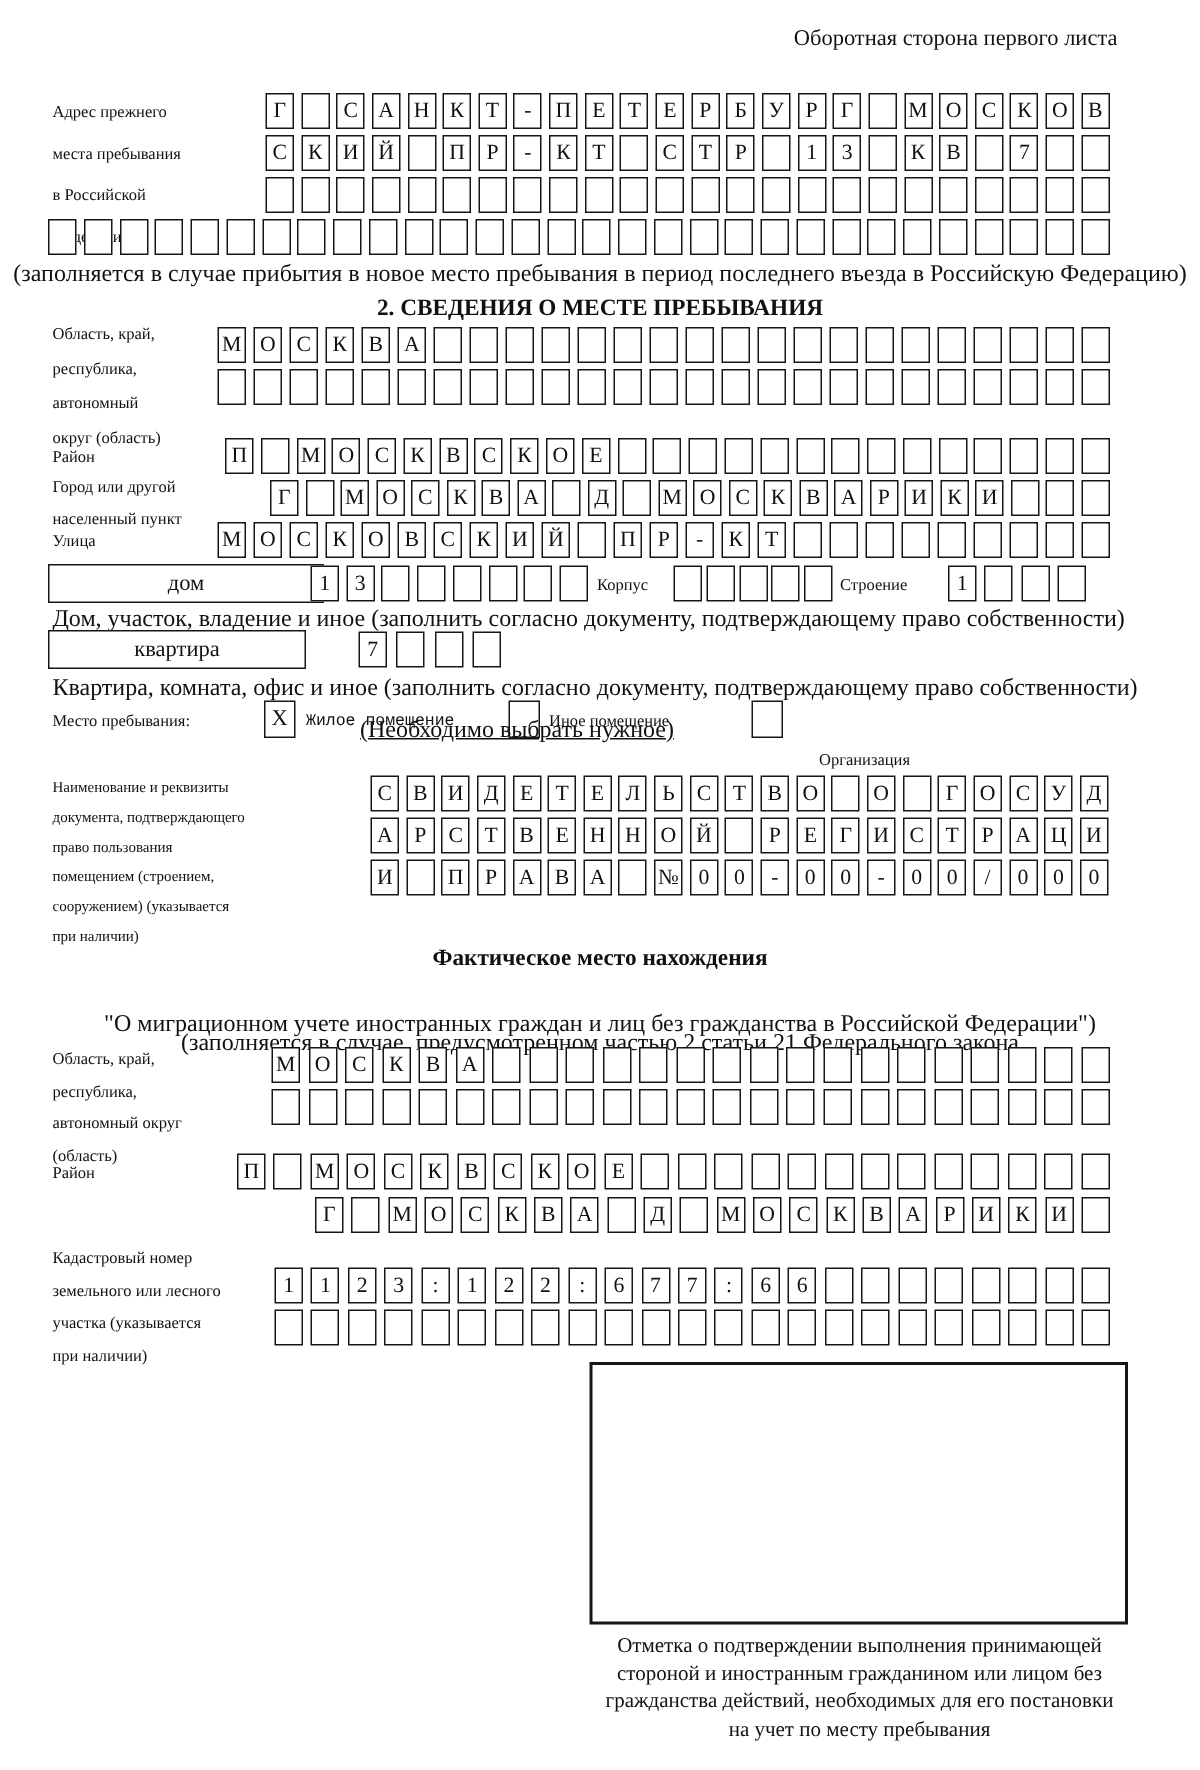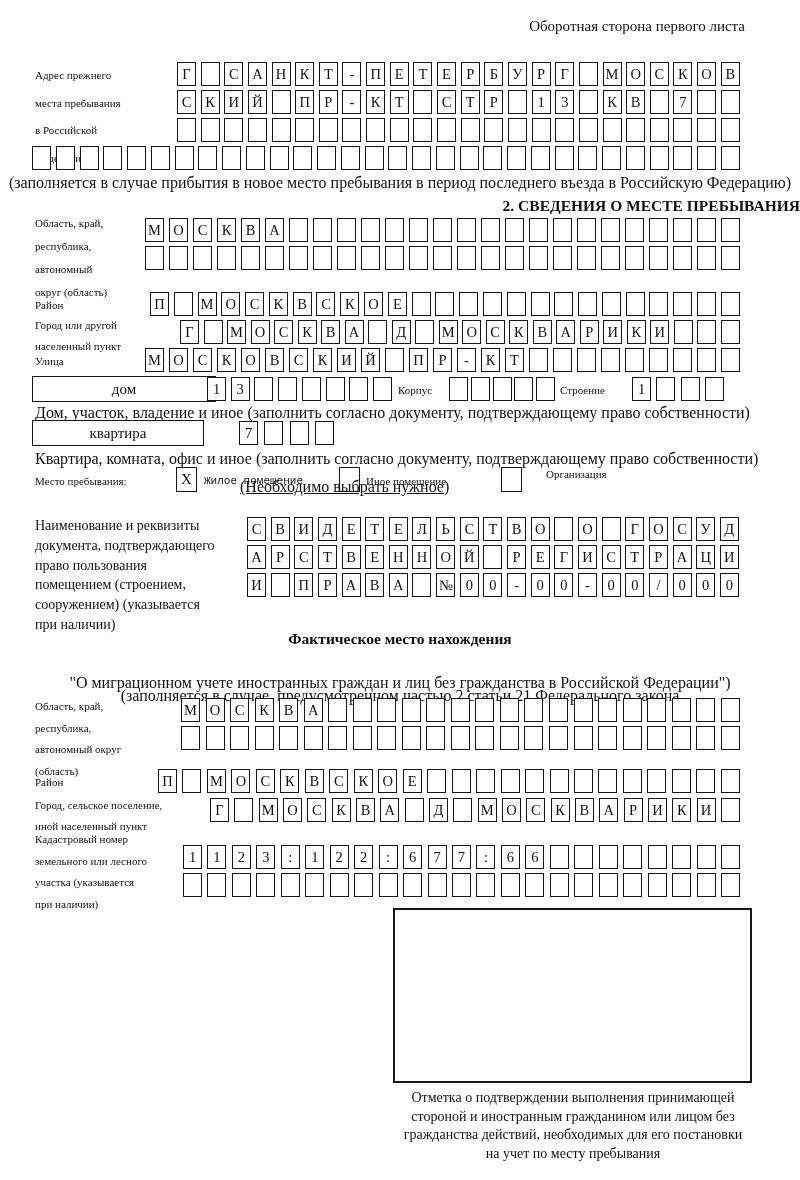--- a/index.html
+++ b/index.html
@@ -11,21 +11,21 @@
   .cell{flex:none;width:19px;height:24px;border:1.6px solid #161616;box-sizing:border-box;
         display:flex;align-items:center;justify-content:center;font-size:14.5px;background:#fff;}
   .chk{position:absolute;width:21px;height:25px;border:1.6px solid #161616;box-sizing:border-box;
        display:flex;align-items:center;justify-content:center;font-size:15px;}
   .labelbox{position:absolute;border:1.6px solid #161616;box-sizing:border-box;
             display:flex;align-items:center;justify-content:center;font-size:15px;background:#fff;}
   .caption{position:absolute;font-size:16px;white-space:nowrap;}
   .center{left:0;width:800px;text-align:center;}
   .h{position:absolute;font-weight:bold;font-size:15.5px;}
   .note-right{position:absolute;top:18px;right:55px;font-size:15px;}
-  .tight{line-height:19.8px;font-size:14px;}
+  .tight{line-height:19.8px;font-size:10px;}
   .mid{line-height:21.5px;}
   .stampbox{position:absolute;left:393px;top:908px;width:359px;height:175px;
             border:2px solid #161616;box-sizing:border-box;background:#fff;}
   .stampcap{position:absolute;left:365px;top:1089px;width:416px;text-align:center;
             font-size:14px;line-height:18.5px;}
 </style>
 </head>
 <body>
 
 <div class="page">
@@ -143,21 +143,21 @@
       <span class="cell"></span>
       <span class="cell"></span>
       <span class="cell"></span>
       <span class="cell"></span>
       <span class="cell"></span>
       <span class="cell"></span>
       <span class="cell"></span>
     </div>
   <div class="caption center" style="top:174px;">(заполняется в случае прибытия в новое место пребывания в период последнего въезда в Российскую Федерацию)</div>
 
-  <div class="h center" style="top:197px;text-align:right;">2. СВЕДЕНИЯ О МЕСТЕ ПРЕБЫВАНИЯ</div>
+  <div class="h center" style="top:197px;">2. СВЕДЕНИЯ О МЕСТЕ ПРЕБЫВАНИЯ</div>
 
   <div class="lbl" style="left:35px;top:212px;">
     <div>Область, край,</div>
     <div>республика,</div>
     <div>автономный</div>
     <div>округ (область)</div>
   </div>
   <div class="row" style="left:145px;top:218px;width:595px;">
       <span class="cell">М</span>
       <span class="cell">О</span>
@@ -338,21 +338,21 @@
       <span class="cell"></span>
     </div>
   <div class="caption" style="left:35px;top:450px;">Квартира, комната, офис и иное (заполнить согласно документу, подтверждающему право собственности)</div>
 
   <div class="lbl" style="left:35px;top:470px;">Место пребывания:</div>
   <div class="chk" style="left:176px;top:467px;">X</div>
   <div class="lbl" style="left:204px;top:470px;font-family:Liberation Mono, monospace;">Жилое помещение</div>
   <div class="chk" style="left:339px;top:467px;"></div>
   <div class="lbl" style="left:366px;top:470px;">Иное помещение</div>
   <div class="chk" style="left:501px;top:467px;"></div>
-  <div class="lbl" style="left:546px;top:463px;">Организация</div>
+  <div class="lbl" style="left:546px;top:496px;">Организация</div>
   <div class="caption" style="left:240px;top:478px;text-decoration:underline;">(Необходимо выбрать нужное)</div>
 
   <div class="lbl tight" style="left:35px;top:516px;">
     <div>Наименование и реквизиты</div>
     <div>документа, подтверждающего</div>
     <div>право пользования</div>
     <div>помещением (строением,</div>
     <div>сооружением) (указывается</div>
     <div>при наличии)</div>
   </div>
@@ -508,24 +508,20 @@
       <span class="cell"></span>
       <span class="cell"></span>
       <span class="cell"></span>
       <span class="cell"></span>
       <span class="cell"></span>
       <span class="cell"></span>
       <span class="cell"></span>
       <span class="cell"></span>
     </div>
 
-  <div class="lbl" style="left:35px;top:795px;line-height:21px;">
-    <div>Город, сельское поселение,</div>
-    <div>иной населенный пункт</div>
-  </div>
   <div class="row" style="left:210px;top:798px;width:530px;">
       <span class="cell">Г</span>
       <span class="cell"></span>
       <span class="cell">М</span>
       <span class="cell">О</span>
       <span class="cell">С</span>
       <span class="cell">К</span>
       <span class="cell">В</span>
       <span class="cell">А</span>
       <span class="cell"></span>

